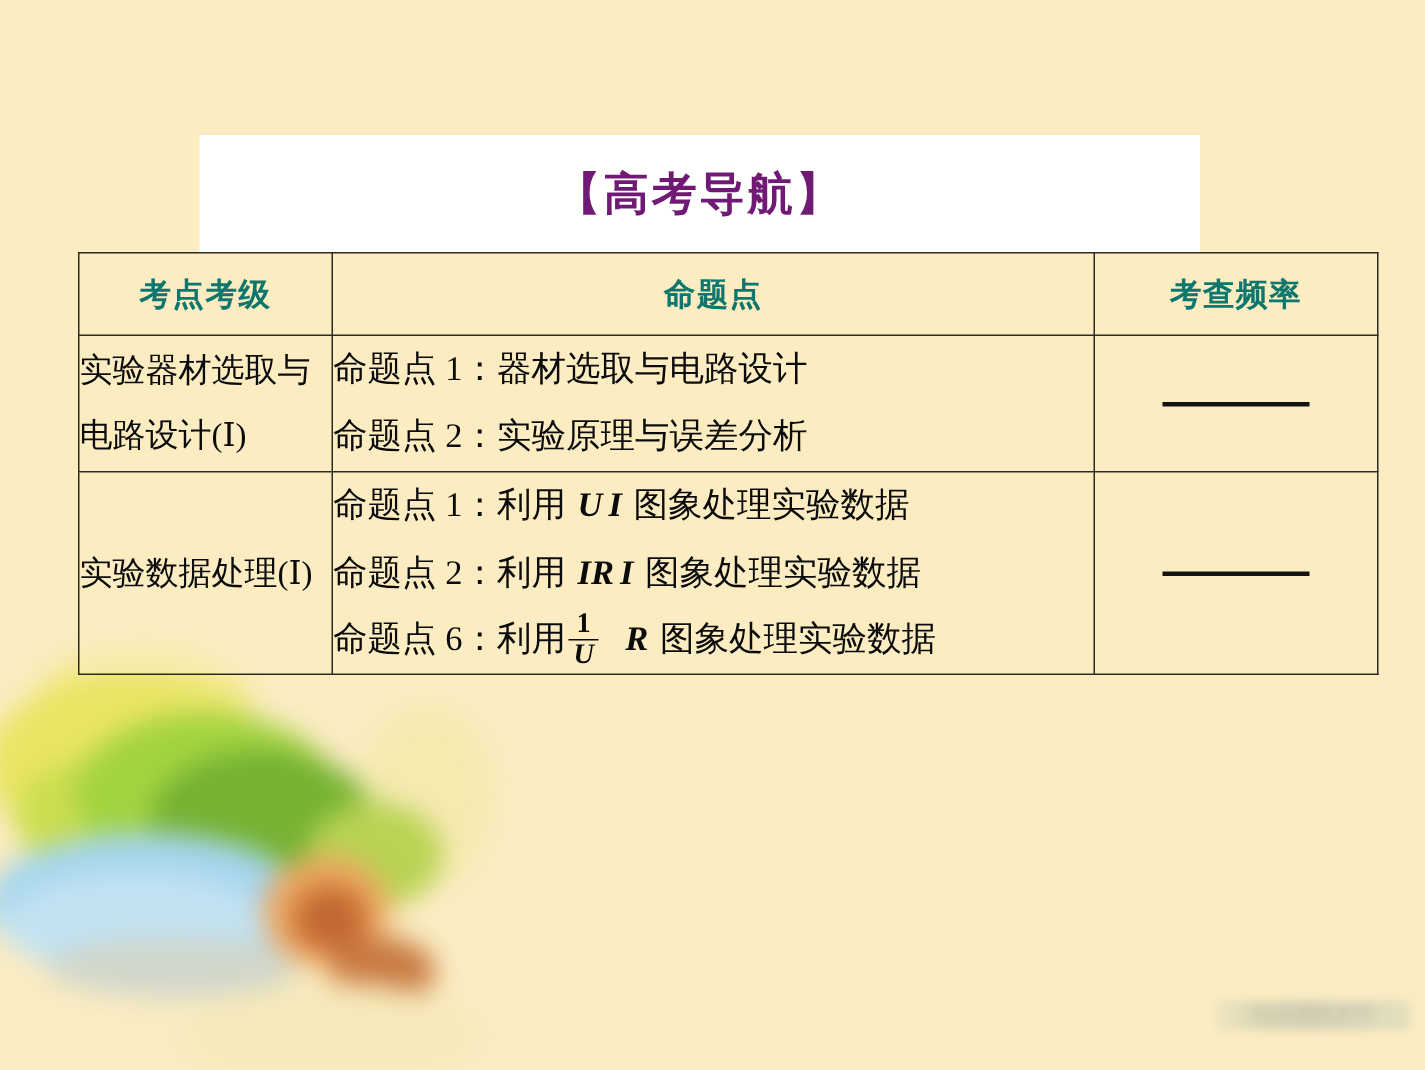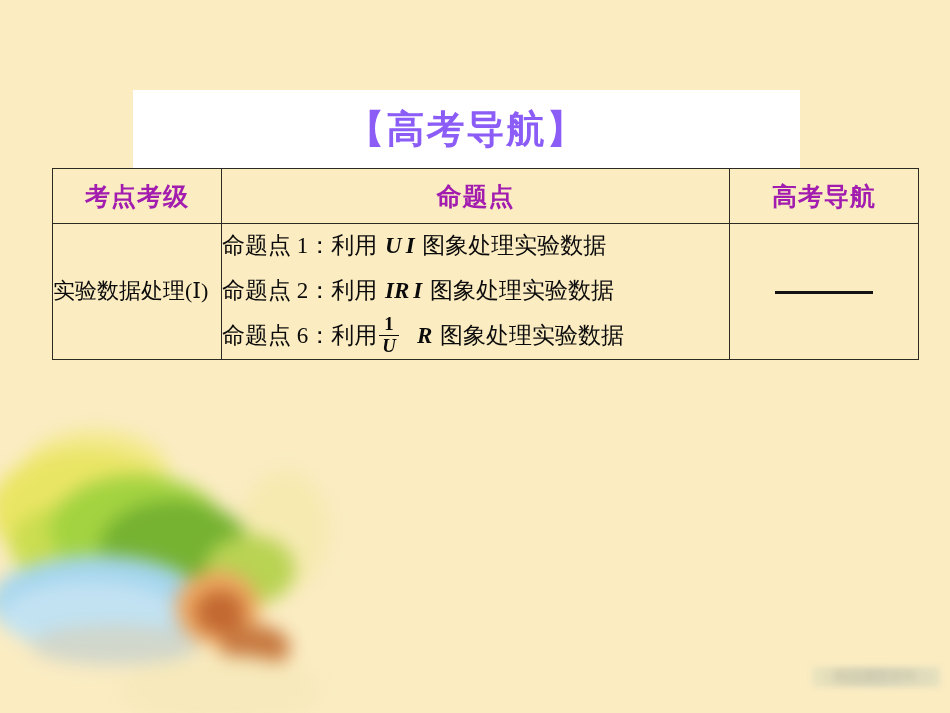--- a/index.html
+++ b/index.html
@@ -82,22 +82,22 @@
     width: 667px;
     height: 78px;
     background: #ffffff;
     display: flex;
     align-items: center;
     justify-content: center;
   }
   #title-text {
     font-family: "Liberation Sans", "DejaVu Sans", sans-serif;
     font-weight: bold;
-    font-size: 38px;
-    color: #8b5cf6;
+    font-size: 30px;
+    color: #701a75;
     letter-spacing: 2px;
     white-space: nowrap;
   }
 
   
   #nav-table {
     position: absolute;
     left: 52px;
     top: 168px;
     width: 866px;
@@ -113,22 +113,22 @@
   }
   .col-a { width: 169px; }
   .col-b { width: 508px; }
   .col-c { width: 189px; }
 
   .hdr {
     height: 54px;
     text-align: center;
     font-family: "Liberation Sans", "DejaVu Sans", sans-serif;
     font-weight: bold;
-    font-size: 25px;
-    color: #a21caf;
+    font-size: 21px;
+    color: #0f766e;
     letter-spacing: 1px;
   }
 
   .cat-cell {
     padding: 10px 12px 10px 14px;
     font-size: 22px;
     line-height: 1.95;
     color: #0b0b0b;
     text-align: left;
   }
@@ -224,24 +224,34 @@
 <table id="nav-table">
   <colgroup>
     <col class="col-a">
       <col class="col-b">
       <col class="col-c">
   </colgroup>
   <thead>
     <tr>
       <th class="hdr">考点考级</th>
       <th class="hdr">命题点</th>
-      <th class="hdr">高考导航</th>
+      <th class="hdr">考查频率</th>
     </tr>
   </thead>
   <tbody>
+    <tr>
+      <td class="cat-cell">实验器材选取与电路设计(Ⅰ)</td>
+      <td class="pt-cell">
+        <span class="pt-line"><span>命题点 1：</span><span>器材选取与电路设计</span></span>
+        <span class="pt-line"><span>命题点 2：</span><span>实验原理与误差分析</span></span>
+      </td>
+      <td class="freq-cell">
+        <span class="dash-rule"></span>
+      </td>
+    </tr>
     <tr>
       <td class="cat-cell">实验数据处理(Ⅰ)</td>
       <td class="pt-cell">
         <span class="pt-line"><span>命题点 1：</span><span>利用 </span><span class="sym">U</span><span class="sym">I</span><span> 图象处理实验数据</span></span>
         <span class="pt-line"><span>命题点 2：</span><span>利用 </span><span class="sym">IR</span><span class="sym">I</span><span> 图象处理实验数据</span></span>
         <span class="pt-line"><span>命题点 6：</span><span>利用</span><span class="frac">
             <span class="num-top">1</span>
             <span class="bar"></span>
             <span class="den">U</span>
           </span><span class="sym" style="margin-left:14px">R</span><span> 图象处理实验数据</span></span>

